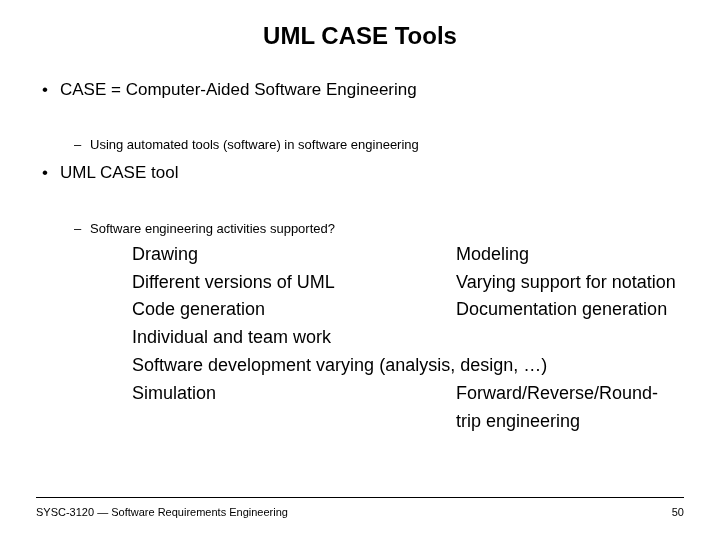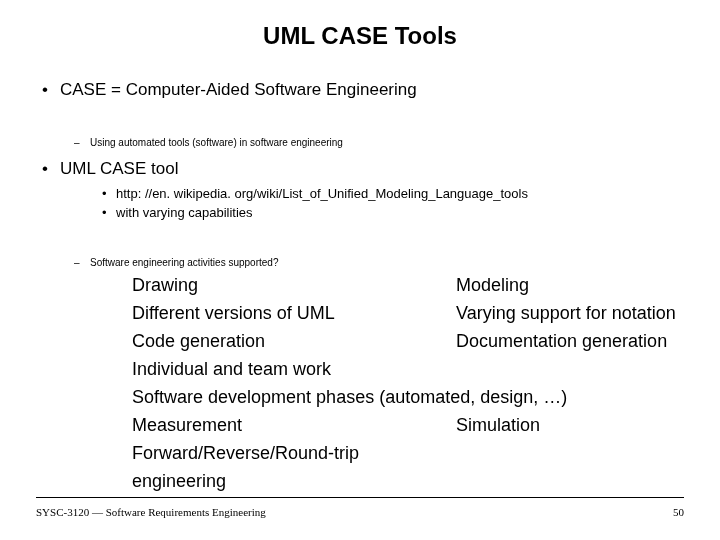--- a/index.html
+++ b/index.html
@@ -37,21 +37,21 @@
       position: absolute;
       left: 0;
       font-size: 17px;
     }
     ul.l2 {
       list-style: none;
       padding-left: 32px;
       margin-top: 2px;
     }
     ul.l2 > li > .b2 {
-      font-size: 10px;
+      font-size: 13px;
       line-height: 1.55;
       padding-left: 16px;
       position: relative;
       margin-top: 32px;
     }
     ul.l2 > li > .b2::before {
       content: "–";
       position: absolute;
       left: 0;
     }
@@ -90,21 +90,20 @@
       bottom: 22px;
     }
     .footer-line {
       border-top: 1px solid #000;
       margin-bottom: 8px;
     }
     .footer-text {
       font-size: 11px;
       display: flex;
       justify-content: space-between;
-      font-family: Liberation Serif, serif;
     }
     .paren { font-weight: normal; }
   </style>
 </head>
 <body>
 
 <div class="title">UML CASE Tools</div>
 
 <div class="content">
   <ul class="l1">
@@ -113,37 +112,32 @@
       <ul class="l2">
         <li>
             <div class="b2">Using automated tools (software) in software engineering</div>
           </li>
       </ul>
     </li>
     <li>
       <div class="b1">UML CASE tool</div>
       <ul class="l2">
         <li>
-          <ul class="l3">
-            <li>http: //en. wikipedia. org/wiki/List_of_Unified_Modeling_Language_tools</li>
-            <li>with varying capabilities</li>
-          </ul>
         </li>
         <li>
           <div class="b2">Software engineering activities supported?</div>
           <div class="activities">
             <div>Drawing</div>
             <div>Modeling</div>
             <div>Different versions of UML</div>
             <div>Varying support for notation</div>
             <div>Code generation</div>
             <div>Documentation generation</div>
             <div class="span2">Individual and team work</div>
-            <div class="span2">Software development phases (automated, design, …)</div>
-            <div>Measurement</div>
+            <div class="span2">Software development varying (analysis, design, …)</div>
             <div>Simulation</div>
             <div>Forward/Reverse/Round-trip engineering</div>
           </div>
         </li>
       </ul>
     </li>
   </ul>
 </div>
 
 <div class="footer">

